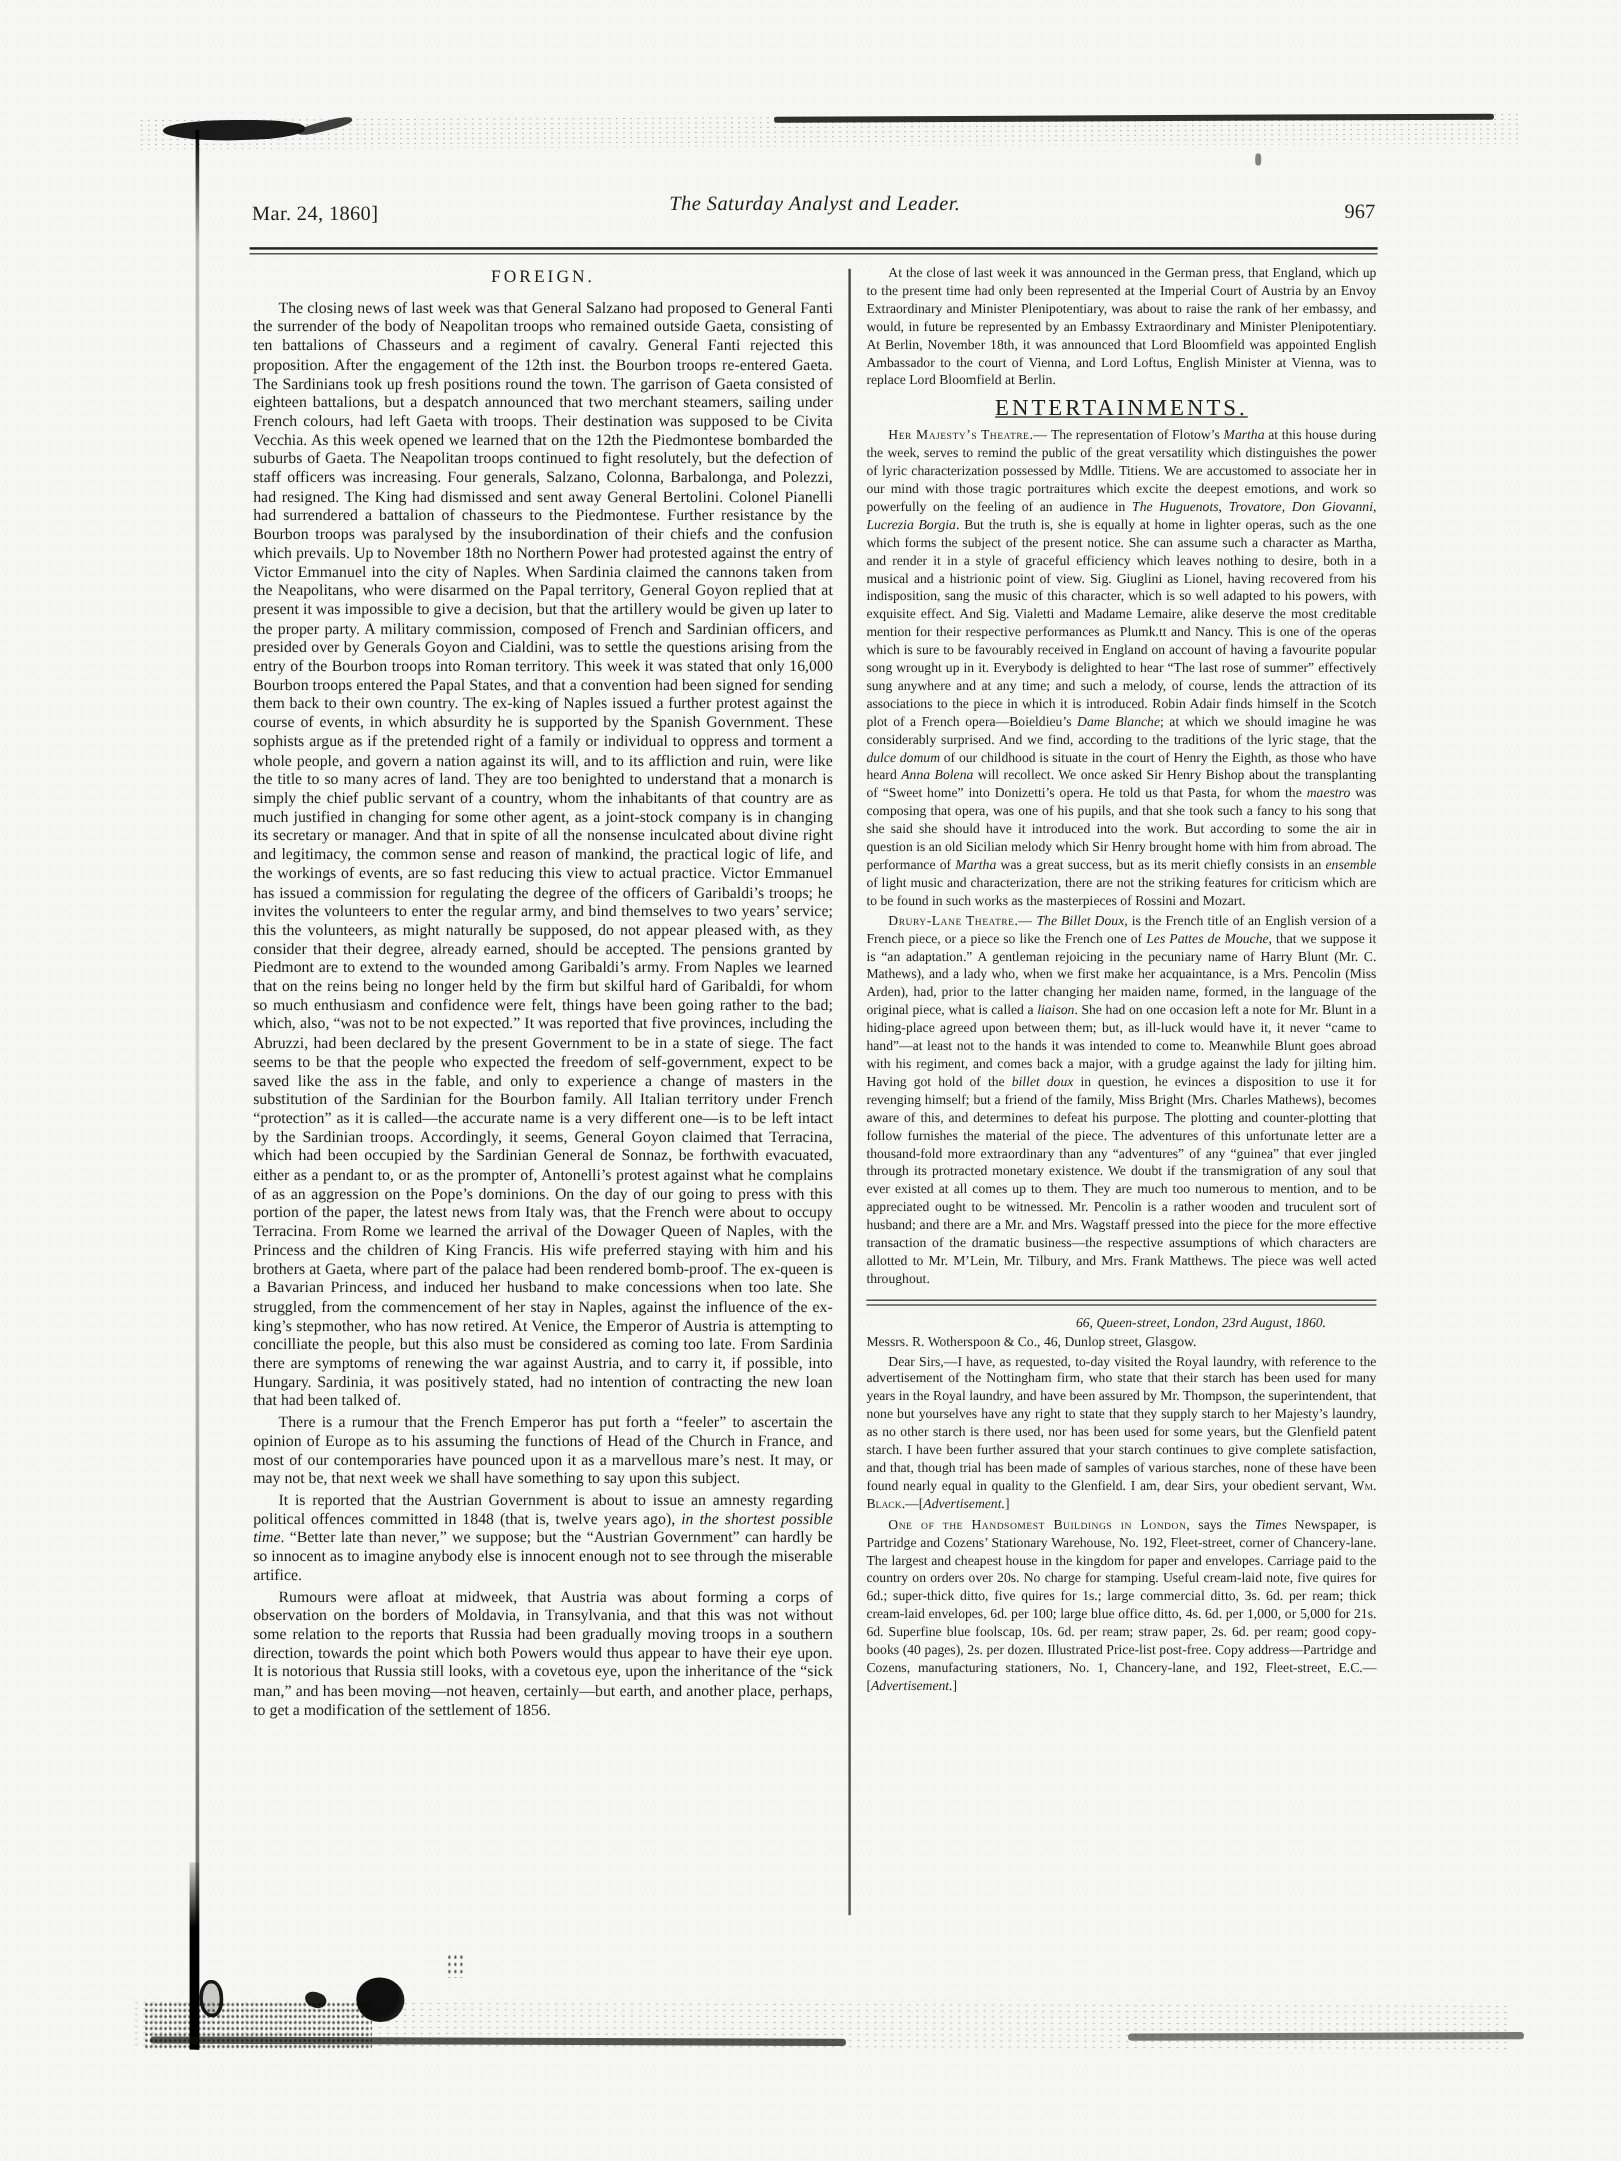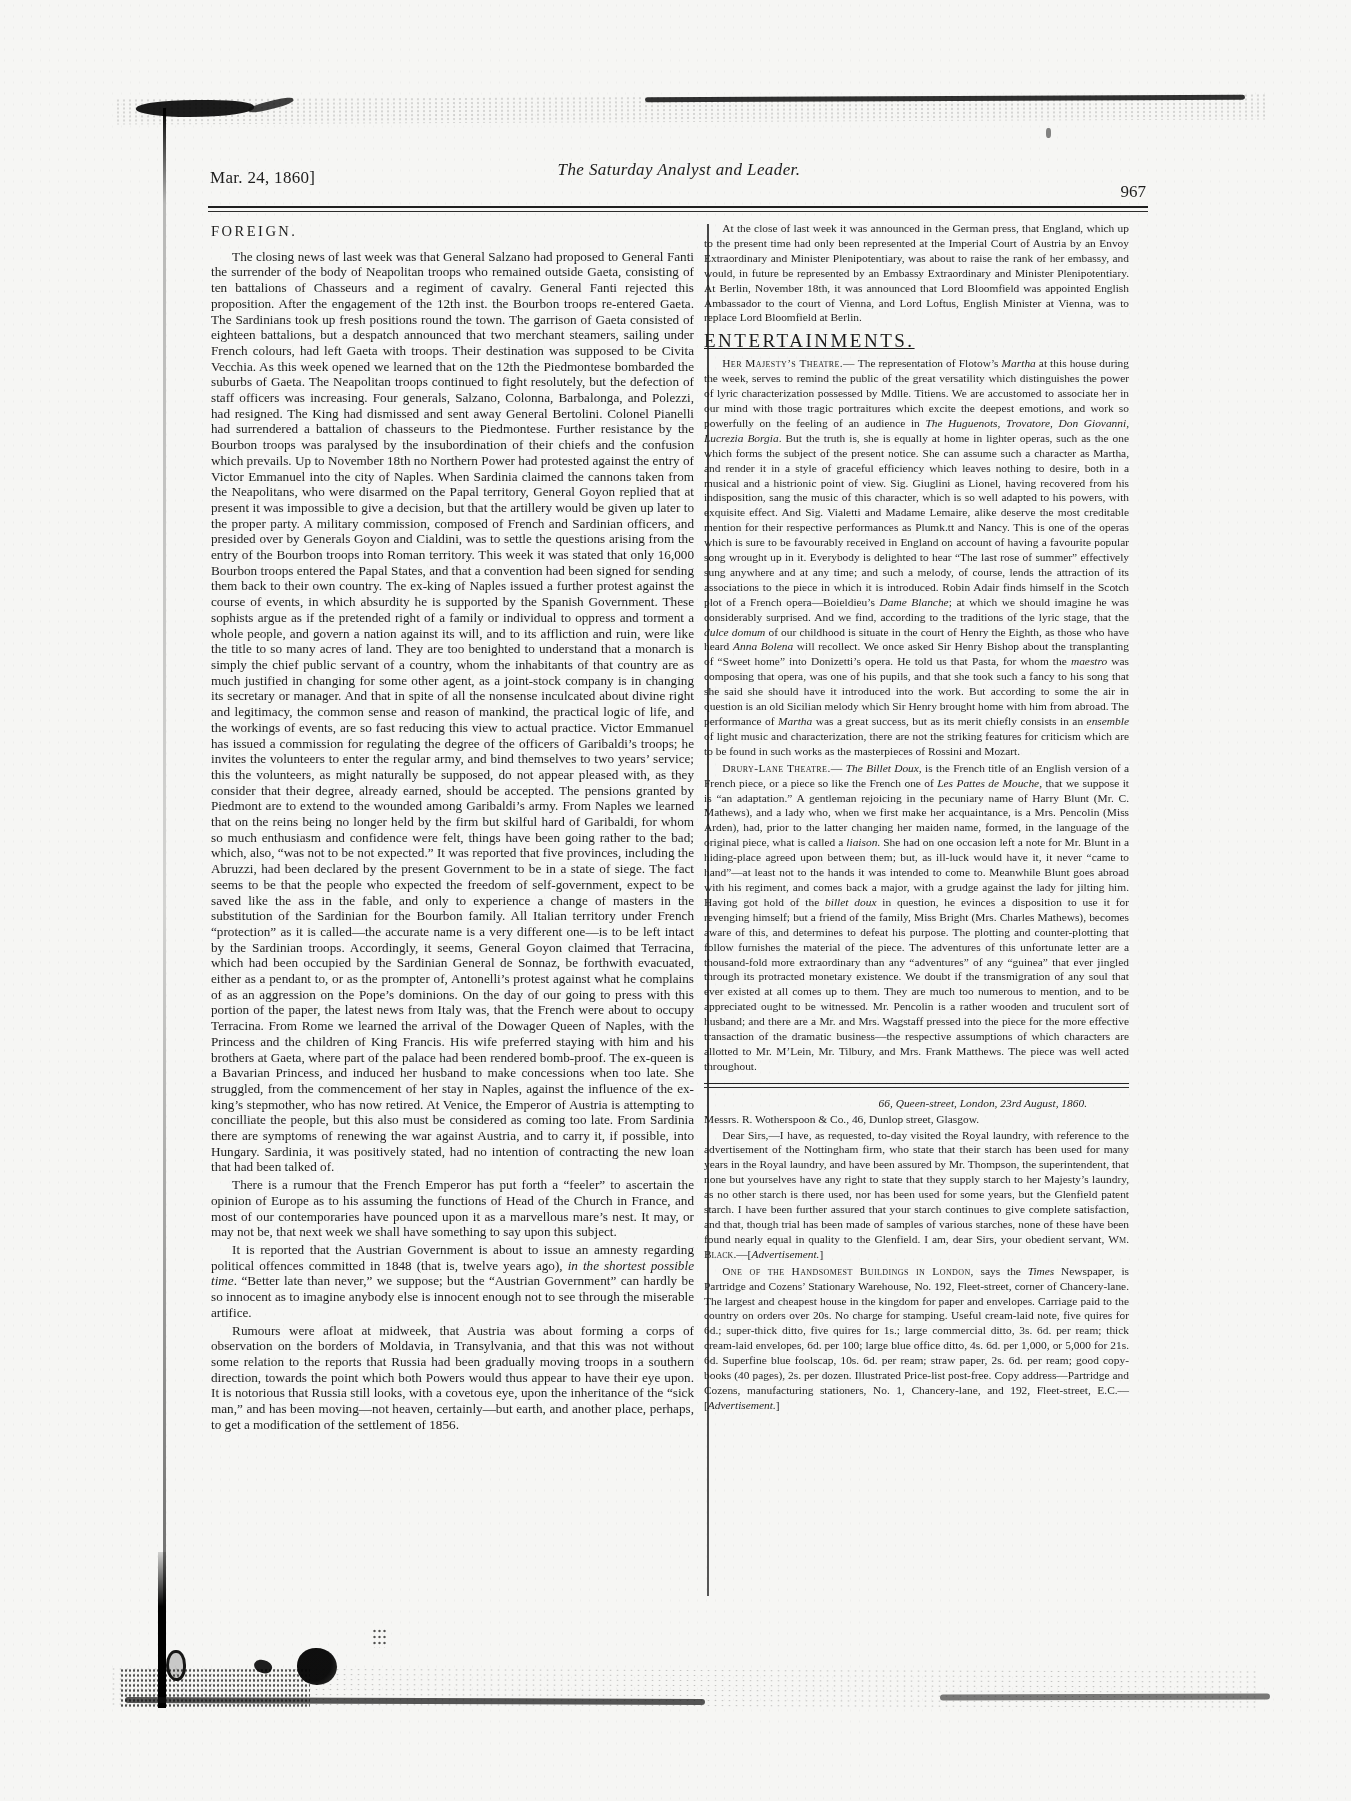--- a/index.html
+++ b/index.html
@@ -11,30 +11,30 @@
     background-size:9px 11px;
     overflow:hidden;
     font-family:"Liberation Serif", serif;
     color:#1d1d1d;
   }
   
   .masthead{position:absolute; top:160px; left:210px; width:938px; height:40px;}
   .issue-date{position:absolute; left:0; top:8px; font-size:17px; letter-spacing:.3px;}
   .paper-title{position:absolute; left:0; right:0; top:0; text-align:center;
     font-style:italic; font-size:17px; letter-spacing:.4px;}
-  .page-number{position:absolute; right:2px; top:22px; font-size:17px;}
+  .page-number{position:absolute; right:2px; top:7px; font-size:17px;}
   .header-rule{position:absolute; top:206px; left:208px; width:940px; height:3px;
     border-top:2px solid #1f1f1f; border-bottom:1px solid #2b2b2b;}
   
   .col{position:absolute; top:221px;}
   .col-left{left:211px; width:483px; font-size:13.2px; line-height:15.7px;}
-  .col-right{left:704px; width:425px; font-size:11.4px; line-height:14.9px;}
+  .col-right{left:722px; width:425px; font-size:11.4px; line-height:14.9px;}
   .col-divider{position:absolute; top:224px; left:707px; width:2px; height:1372px;
     background:linear-gradient(#2a2a2a, #1c1c1c 60%, #3a3a3a); opacity:.85;}
-  .section-heading{margin:3px 0 9px; font-weight:normal;
+  .section-heading{margin:3px 0 9px; text-align:center; font-weight:normal;
     font-size:14.5px; letter-spacing:2.5px;}
   .col-right .section-heading{margin:9px 0 7px; font-size:19px;text-decoration:underline;}
   .body-p{margin:0 0 2px; text-align:justify; text-indent:1.6em; hyphens:none;}
   .lead{font-variant:small-caps; letter-spacing:.4px;}
   .sc{font-variant:small-caps;}
   em{}
   .double-rule{height:3px; border-top:1.6px solid #222; border-bottom:1px solid #2d2d2d;
     margin:9px 0 8px;}
   .dateline{margin:2px 0 1px; text-align:right; padding-right:42px; text-indent:0;font-style:italic;}
   .addressee{margin:0 0 1px; text-indent:0;}

